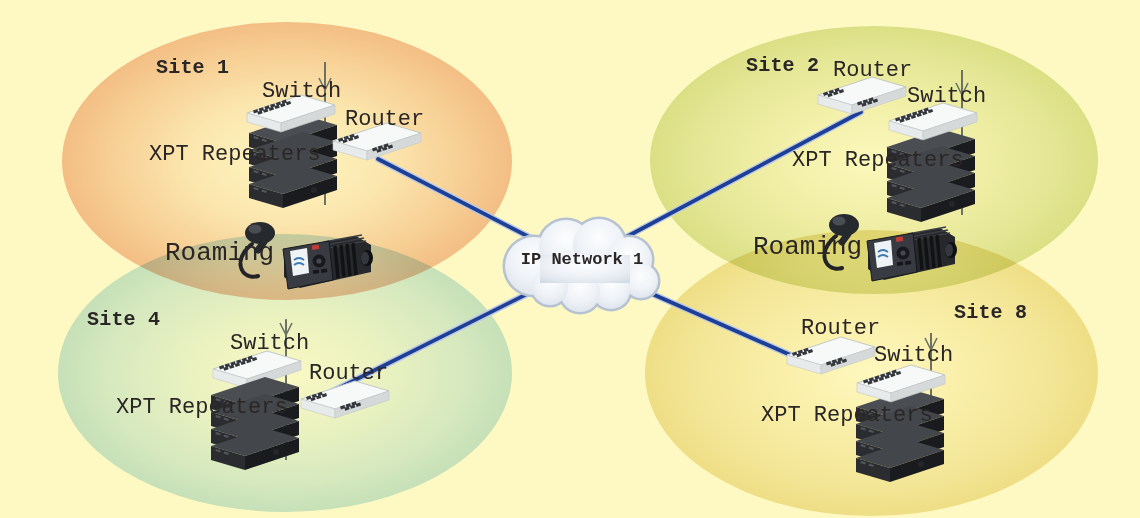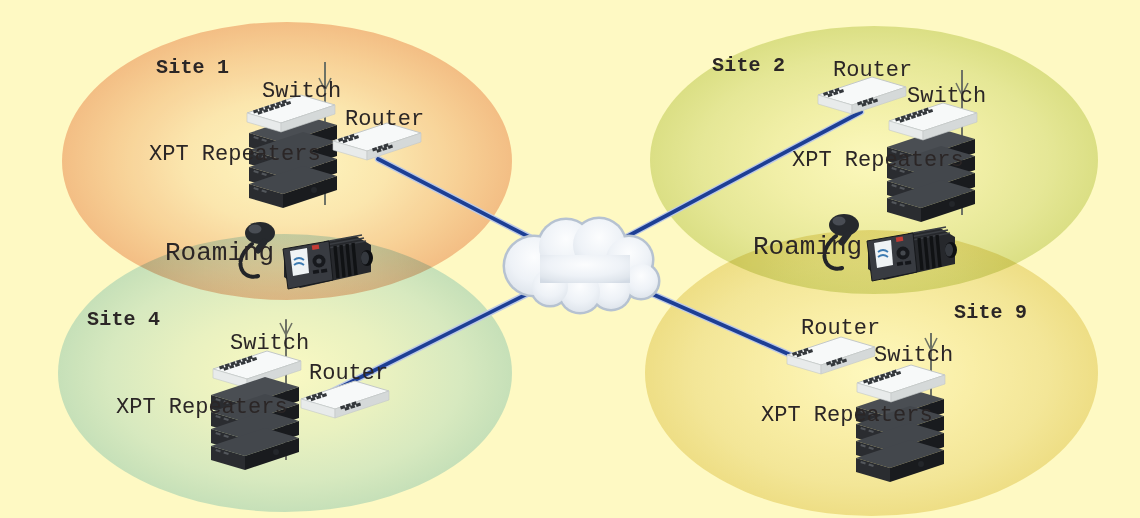--- a/index.html
+++ b/index.html
@@ -217,31 +217,32 @@
 
     <use href="#radio" x="228" y="220"></use>
     <use href="#radio" x="812" y="212"></use>
   </svg>
 
   <div class="lbl site" style="left:156px;top:57px">Site 1</div>
   <div class="lbl" style="left:262px;top:80px">Switch</div>
   <div class="lbl" style="left:345px;top:108px">Router</div>
   <div class="lbl" style="left:149px;top:143px">XPT Repeaters</div>
 
-  <div class="lbl site" style="left:712px;top:55px">Site 2</div>
+  <div class="lbl site" style="left:746px;top:55px">Site 2</div>
   <div class="lbl" style="left:833px;top:59px">Router</div>
   <div class="lbl" style="left:907px;top:85px">Switch</div>
   <div class="lbl" style="left:792px;top:149px">XPT Repeaters</div>
 
-  <div class="lbl site" style="left:954px;top:302px">Site 9</div>
+  <div class="lbl site" style="left:954px;top:302px">Site 8</div>
   <div class="lbl" style="left:801px;top:317px">Router</div>
   <div class="lbl" style="left:874px;top:344px">Switch</div>
   <div class="lbl" style="left:761px;top:404px">XPT Repeaters</div>
 
   <div class="lbl site" style="left:87px;top:309px">Site 4</div>
   <div class="lbl" style="left:230px;top:332px">Switch</div>
   <div class="lbl" style="left:309px;top:362px">Router</div>
   <div class="lbl" style="left:116px;top:396px">XPT Repeaters</div>
 
   <div class="lbl roam" style="left:165px;top:239px">Roaming</div>
   <div class="lbl roam" style="left:753px;top:233px">Roaming</div>
 
+  <div class="lbl cloudlbl" style="left:517px;top:251px">IP Network 1</div>
 </div>
 
 </body></html>

